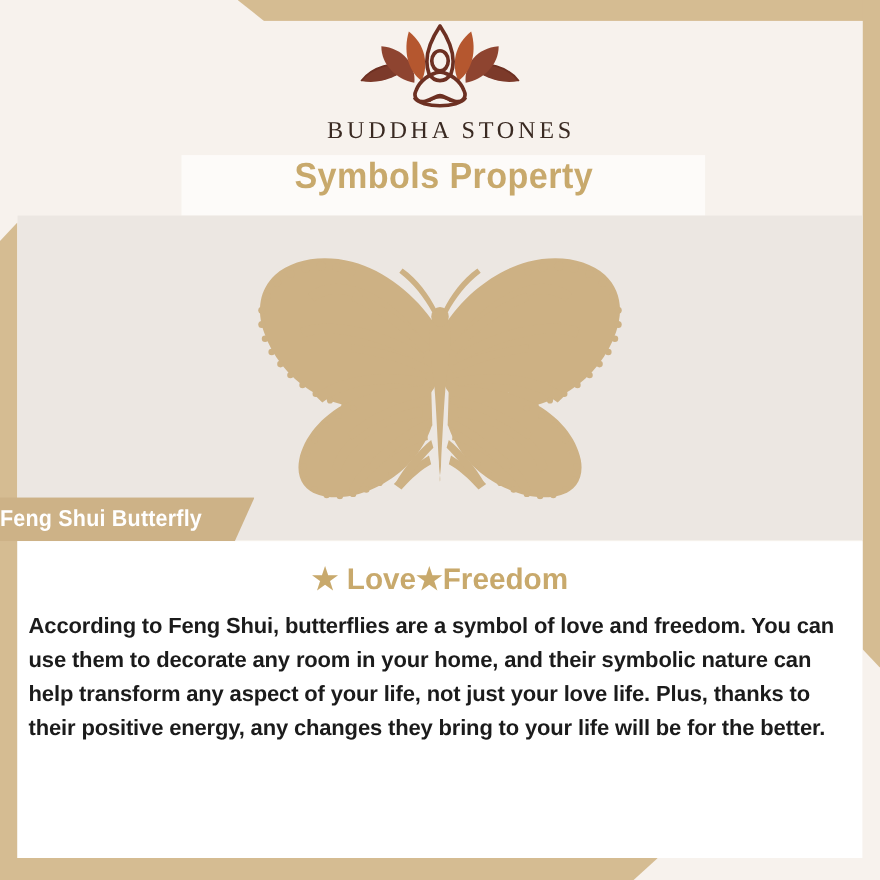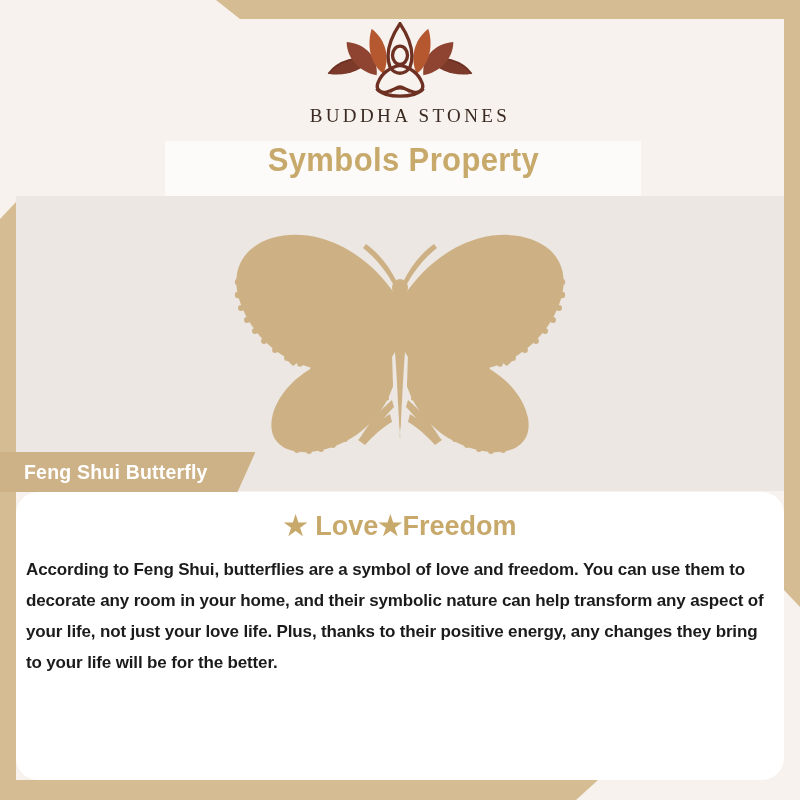--- a/index.html
+++ b/index.html
@@ -77,21 +77,21 @@
   }
   #logo-mark {
     width: 170px;
     height: 80px;
     display: block;
     margin: 0 auto;
   }
   #brand-name {
     margin-top: 3px;
     font-family: "Liberation Serif", serif;
-    font-size: 19px;
+    font-size: 22px;
     letter-spacing: 3.4px;
     color: #3a2a22;
     font-weight: 400;
     padding-left: 20px;
   }
 
   
   #title-strip {
     position: absolute;
     left: 165px;
@@ -133,21 +133,20 @@
 
   
   #ribbon {
     position: absolute;
     left: 0;
     top: 452px;
     height: 40px;
     background: #cdb287;
     display: flex;
     align-items: center;
-    padding-left: 24px;
     padding-right: 34px;
     clip-path: polygon(0 0, 100% 0, calc(100% - 18px) 100%, 0 100%);
   }
   #ribbon-label {
     font-family: "Liberation Sans Narrow", "Liberation Sans", sans-serif;
     font-size: 21px;
     font-weight: bold;
     color: #ffffff;
     letter-spacing: 0.2px;
     transform: scaleX(0.93);
@@ -156,38 +155,37 @@
   }
 
   
   #content-card {
     position: absolute;
     left: 16px;
     top: 492px;
     width: 768px;
     height: 288px;
     background: #ffffff;
-    border-radius: 22px;
   }
   #subhead {
     margin: 0;
     padding-top: 18px;
     text-align: center;
     font-family: "Liberation Sans Narrow", "Liberation Sans", sans-serif;
     font-size: 27px;
     font-weight: bold;
     color: #c8a96c;
     letter-spacing: 0;
     white-space: nowrap;
   }
   #body-text {
     margin: 0;
     padding: 12px 7px 0 10px;
     font-family: "Liberation Sans", sans-serif;
-    font-size: 17px;
+    font-size: 20px;
     font-weight: bold;
     line-height: 31px;
     color: #1b1b1b;
     text-align: left;
     letter-spacing: -0.15px;
   }
 </style>
 </head>
 <body>
 

